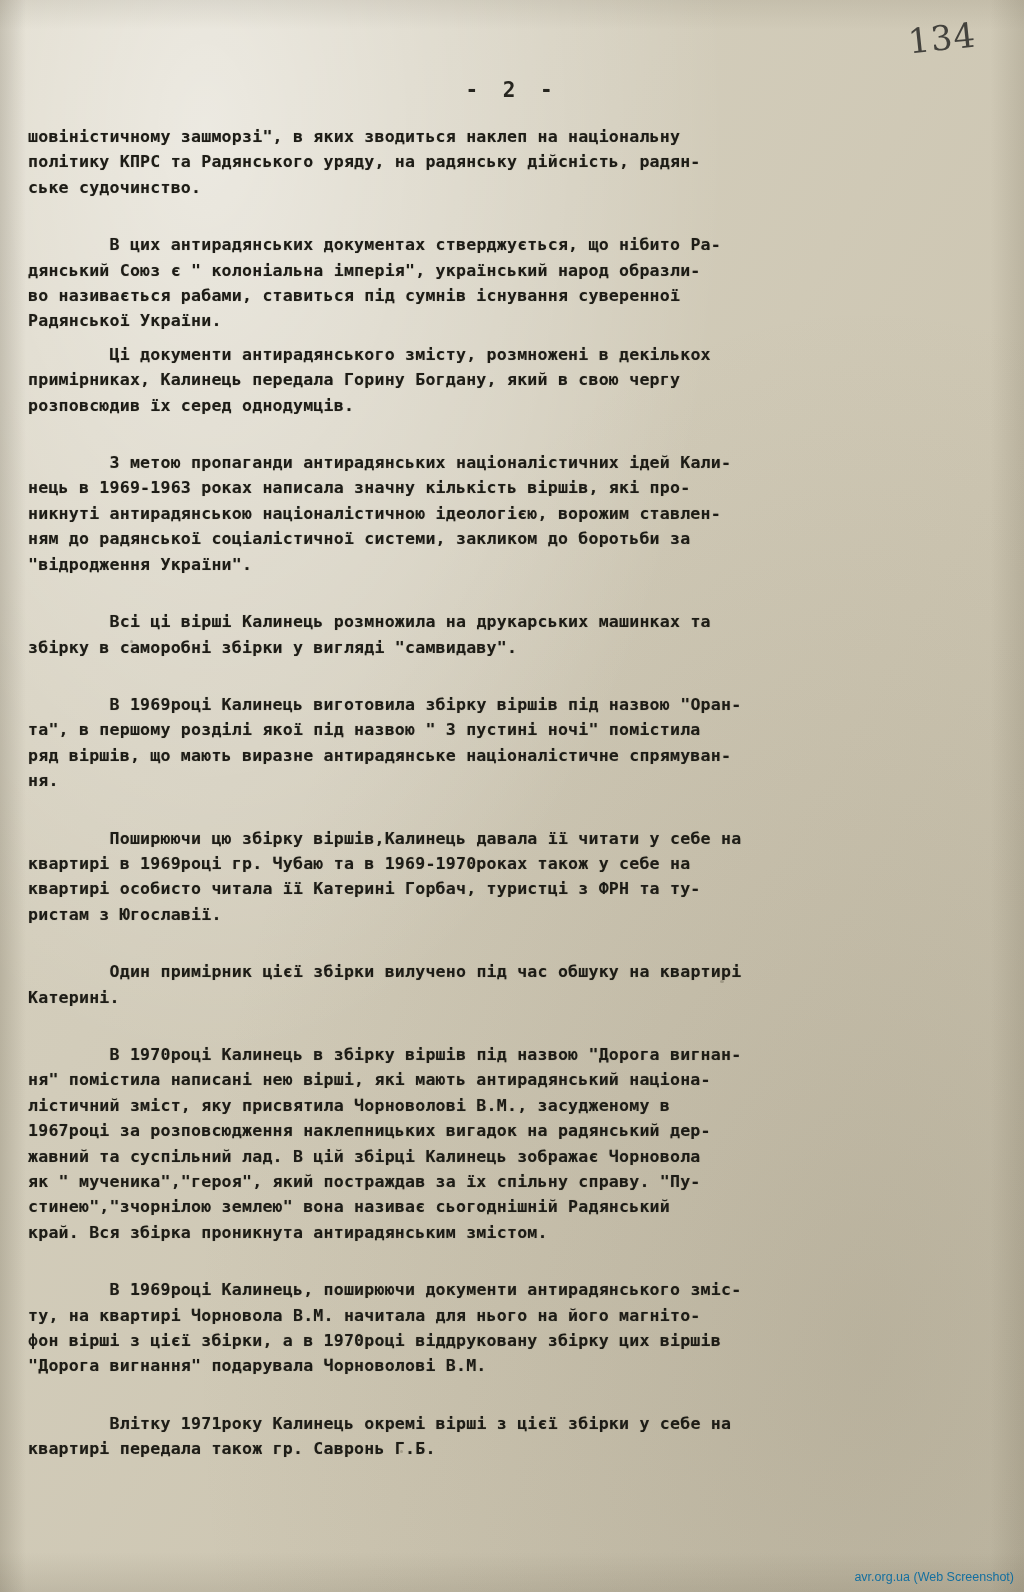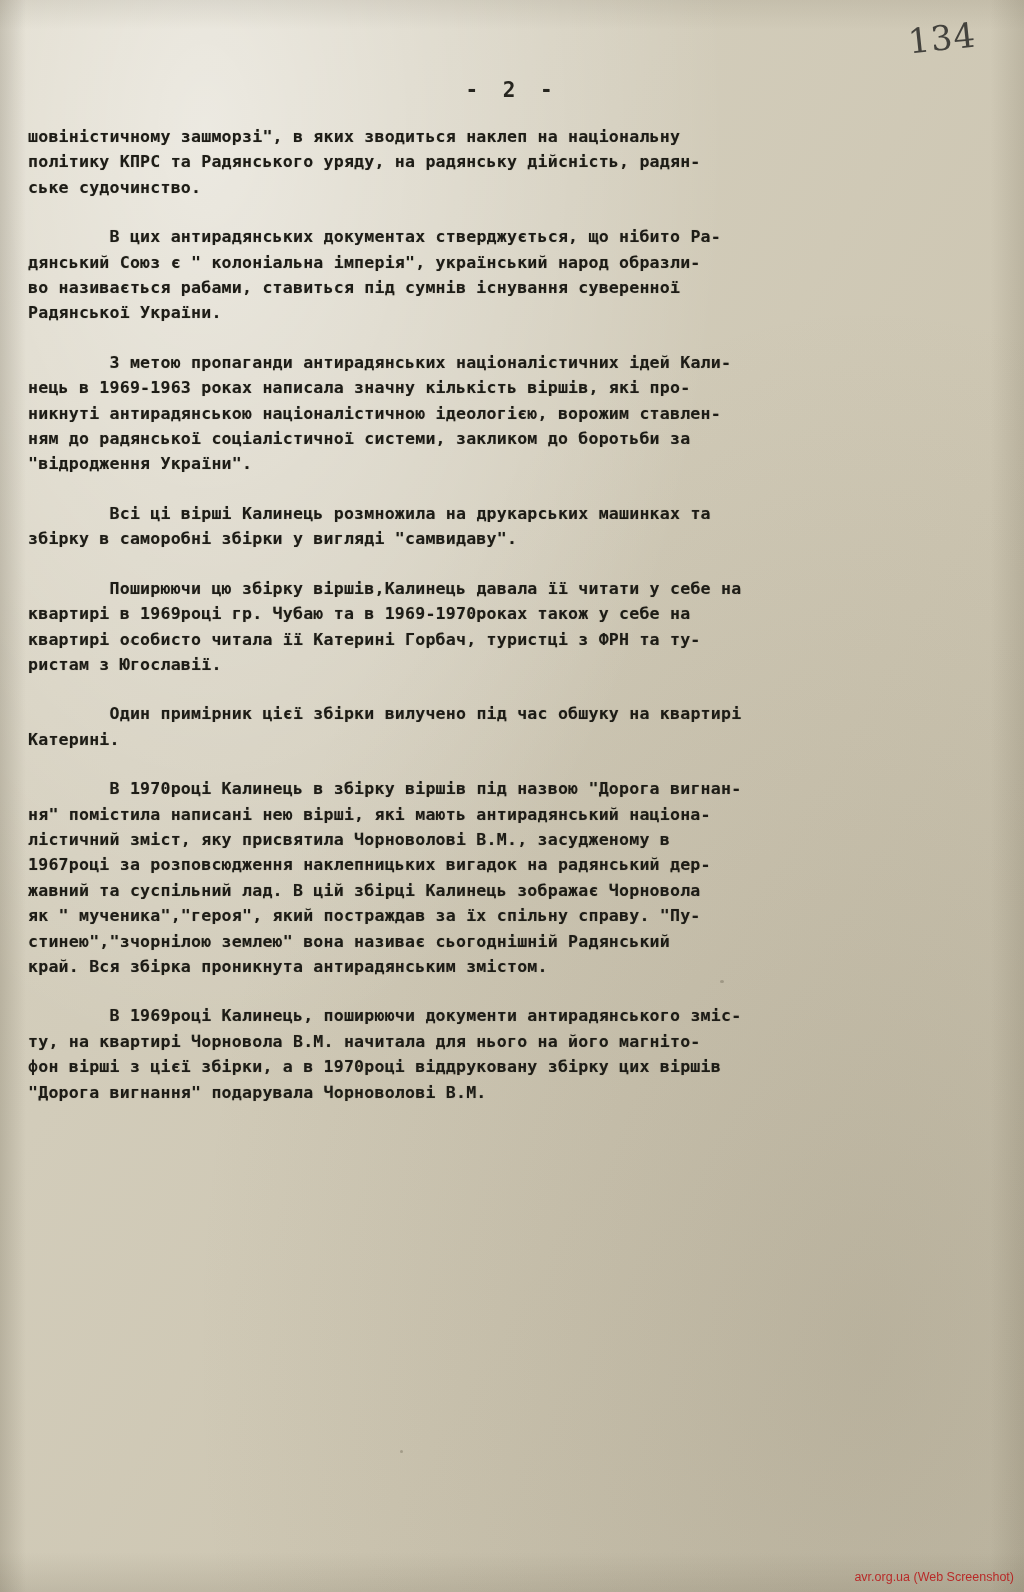--- a/index.html
+++ b/index.html
@@ -77,32 +77,32 @@
     color: #1d1c16;
     font-weight: bold;
     letter-spacing: 0.2px;
     text-shadow: 0 0 1px rgba(40,38,28,0.35);
   }
   p.para {
     margin: 0 0 0 0;
     white-space: pre-wrap;
   }
   p.gap {
-    margin-top: 24px;
+    margin-top: 32px;
   }
   p.gap-s {
     margin-top: 8px;
   }
   .watermark {
     position: absolute;
     right: 10px;
     bottom: 8px;
     font-family: "Liberation Sans", sans-serif;
     font-size: 12.5px;
-    color: #b91c1c;
+    color: #0369a1;
     opacity: 0.9;
   }
   
   .speck {
     position: absolute;
     background: rgba(70,62,44,0.28);
     border-radius: 50%;
   }
 </style>
 </head>
@@ -118,45 +118,54 @@
     <div class="page-number">- 2 -</div>
 
     <div class="body-text">
       <p class="para">шовіністичному зашморзі", в яких зводиться наклеп на національну
 політику КПРС та Радянського уряду, на радянську дійсність, радян-
 ське судочинство.</p>
       <p class="para gap">        В цих антирадянських документах стверджується, що нібито Ра-
 дянський Союз є " колоніальна імперія", український народ образли-
 во називається рабами, ставиться під сумнів існування суверенної
 Радянської України.</p>
+      <p class="para gap-s">        Ці документи антирадянського змісту, розмножені в декількох
+примірниках, Калинець передала Горину Богдану, який в свою чергу
+розповсюдив їх серед однодумців.</p>
       <p class="para gap">        З метою пропаганди антирадянських націоналістичних ідей Кали-
 нець в 1969-1963 роках написала значну кількість віршів, які про-
 никнуті антирадянською націоналістичною ідеологією, ворожим ставлен-
 ням до радянської соціалістичної системи, закликом до боротьби за
 "відродження України".</p>
       <p class="para gap">        Всі ці вірші Калинець розмножила на друкарських машинках та
 збірку в саморобні збірки у вигляді "самвидаву".</p>
+      <p class="para gap">        В 1969році Калинець виготовила збірку віршів під назвою "Оран-
+та", в першому розділі якої під назвою " З пустині ночі" помістила
+ряд віршів, що мають виразне антирадянське націоналістичне спрямуван-
+ня.</p>
       <p class="para gap">        Поширюючи цю збірку віршів,Калинець давала її читати у себе на
 квартирі в 1969році гр. Чубаю та в 1969-1970роках також у себе на
 квартирі особисто читала її Катерині Горбач, туристці з ФРН та ту-
 ристам з Югославії.</p>
       <p class="para gap">        Один примірник цієї збірки вилучено під час обшуку на квартирі
 Катерині.</p>
       <p class="para gap">        В 1970році Калинець в збірку віршів під назвою "Дорога вигнан-
 ня" помістила написані нею вірші, які мають антирадянський націона-
 лістичний зміст, яку присвятила Чорноволові В.М., засудженому в
 1967році за розповсюдження наклепницьких вигадок на радянський дер-
 жавний та суспільний лад. В цій збірці Калинець зображає Чорновола
 як " мученика","героя", який постраждав за їх спільну справу. "Пу-
 стинею","зчорнілою землею" вона називає сьогоднішній Радянський
 край. Вся збірка проникнута антирадянським змістом.</p>
       <p class="para gap">        В 1969році Калинець, поширюючи документи антирадянського зміс-
 ту, на квартирі Чорновола В.М. начитала для нього на його магніто-
 фон вірші з цієї збірки, а в 1970році віддруковану збірку цих віршів
 "Дорога вигнання" подарувала Чорноволові В.М.</p>
+      <p class="para gap">        Влітку 1971року Калинець окремі вірші з цієї збірки у себе на
+квартирі передала також гр. Савронь Г.Б.</p>
     </div>
 
     <div class="speck" style="left:130px; top:640px; width:3px; height:3px;"></div>
     <div class="speck" style="left:720px; top:980px; width:4px; height:3px;"></div>
     <div class="speck" style="left:400px; top:1450px; width:3px; height:3px;"></div>
 
     <div class="watermark">avr.org.ua (Web Screenshot)</div>
   </div>
 </div>
 

